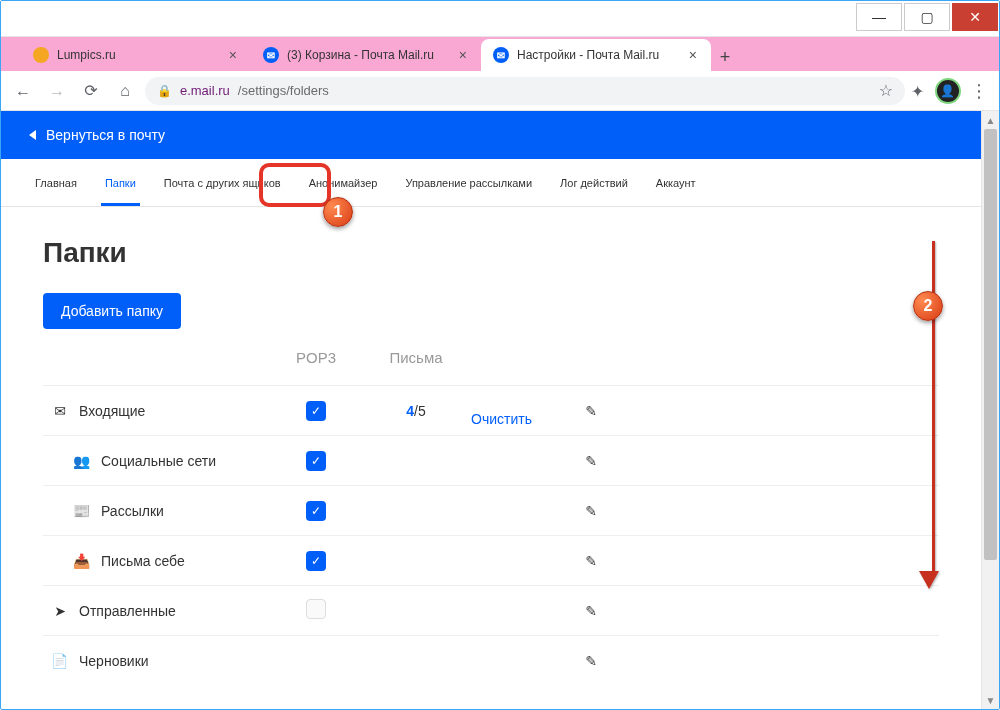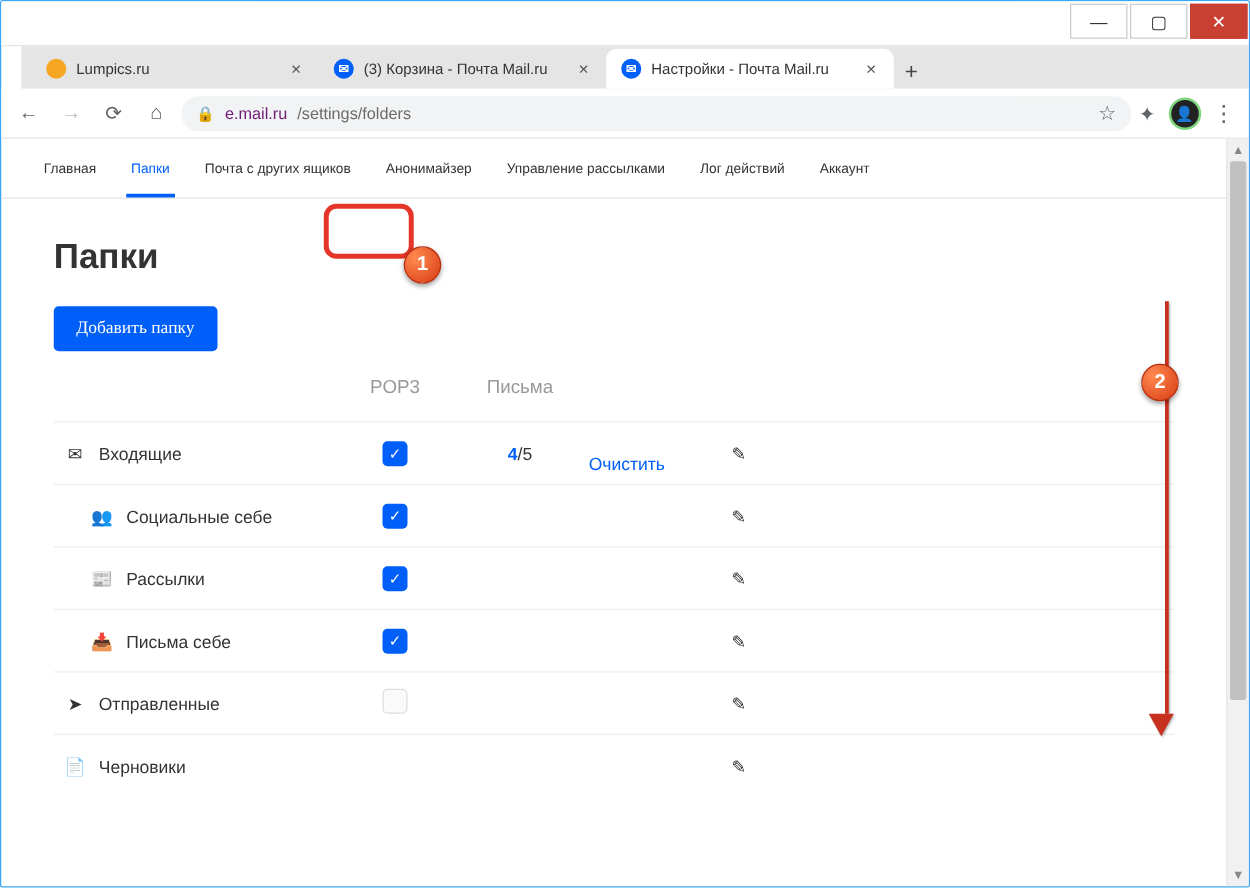--- a/index.html
+++ b/index.html
@@ -5,21 +5,21 @@
   * { box-sizing: border-box; margin: 0; padding: 0; }
   body { font-family: Arial, Helvetica, sans-serif; background: #fff; width: 1000px; height: 710px; overflow: hidden; position: relative; border: 1px solid #3aa6f5; border-radius: 2px; }
   
   
   .title-bar { height: 36px; background: #fff; display: flex; justify-content: flex-end; border-bottom: 1px solid #e5e5e5; }
   .win-controls { display: flex; }
   .win-btn { width: 46px; height: 28px; display: flex; align-items: center; justify-content: center; font-size: 14px; color: #333; background: #fff; border: 1px solid #ccc; margin: 2px 1px; }
   .win-close { background: #c94032; color: #fff; border-color: #c94032; }
   
   
-  .browser-tabs { height: 34px; background: #e5e5e5; display: flex; align-items: flex-end; padding-left: 8px; margin-left: 16px; }
+  .browser-tabs { height: 34px; background: #f9a8d4; display: flex; align-items: flex-end; padding-left: 20px; }
   .browser-tab { display: flex; align-items: center; gap: 8px; padding: 0 12px; height: 32px; border-radius: 8px 8px 0 0; font-size: 12px; color: #333; min-width: 0; max-width: 230px; flex: 1; }
   .browser-tab.active { background: #fff; }
   .tab-icon { width: 16px; height: 16px; border-radius: 50%; flex-shrink: 0; display: flex; align-items: center; justify-content: center; }
   .tab-icon.orange { background: #f5a623; }
   .tab-icon.blue { background: #005ff9; color: #fff; font-size: 10px; font-weight: bold; }
   .tab-title { white-space: nowrap; overflow: hidden; text-overflow: ellipsis; flex: 1; }
   .tab-close { font-size: 14px; color: #555; cursor: pointer; padding: 0 2px; }
   .new-tab { width: 28px; height: 28px; display: flex; align-items: center; justify-content: center; font-size: 18px; color: #444; }
   
   
@@ -51,21 +51,21 @@
   
   .settings-tabs { height: 48px; border-bottom: 1px solid #e5e5e5; display: flex; align-items: center; gap: 0; padding: 0 20px; font-size: 11px; white-space: nowrap; }
   .settings-tab { padding: 0 14px; height: 100%; display: flex; align-items: center; color: #333; cursor: pointer; position: relative; }
   .settings-tab.active { color: #005ff9; }
   .settings-tab.active::after { content: ''; position: absolute; bottom: 0; left: 10px; right: 10px; height: 3px; background: #005ff9; }
   .highlight-box { border: 4px solid #e53528; border-radius: 10px; position: absolute; pointer-events: none; z-index: 10; }
   
   
   .page-body { padding: 30px 42px; }
   .page-title { font-size: 28px; font-weight: bold; color: #333; margin-bottom: 24px; }
-  .add-btn { background: #005ff9; color: #fff; border: none; border-radius: 4px; padding: 10px 18px; font-size: 14px; cursor: pointer; margin-bottom: 20px; font-family: Liberation Serif, serif; }
+  .add-btn { background: #005ff9; color: #fff; border: none; border-radius: 4px; padding: 10px 18px; font-size: 14px; cursor: pointer; margin-bottom: 20px; }
   
   
   .folders { }
   .col-headers { display: flex; align-items: flex-start; height: 36px; color: #999; font-size: 15px; padding: 0 8px; }
   .col-name { width: 220px; }
   .col-pop3 { width: 90px; text-align: center; }
   .col-letters { width: 110px; text-align: center; }
   .col-action { width: 100px; margin-top: 16px; }
   .col-edit { width: 40px; text-align: center; }
   
@@ -128,20 +128,24 @@
     <span class="star-icon">☆</span>
   </div>
   <div class="ext-icon">✦</div>
   <div class="avatar">👤</div>
   <div class="menu-dots">⋮</div>
 </div>
 
 <div class="viewport">
   <div class="content">
 
+    <div class="mail-header">
+      <span class="back-triangle"></span>
+      <span>Вернуться в почту</span>
+    </div>
 
     <div class="settings-tabs">
       <div class="settings-tab">Главная</div>
       <div class="settings-tab active">Папки</div>
       <div class="settings-tab">Почта с других ящиков</div>
       <div class="settings-tab">Анонимайзер</div>
       <div class="settings-tab">Управление рассылками</div>
       <div class="settings-tab">Лог действий</div>
       <div class="settings-tab">Аккаунт</div>
     </div>
@@ -166,21 +170,21 @@
           </div>
           <div class="col-pop3"><span class="checkbox checked">✓</span></div>
           <div class="col-letters letters-count"><span class="unread">4</span>/<span>5</span></div>
           <div class="col-action"><span class="clear-link">Очистить</span></div>
           <div class="col-edit"><span class="edit-icon">✎</span></div>
         </div>
 
         <div class="folder-row sub">
           <div class="col-name">
             <span class="folder-icon">👥</span>
-            <span>Социальные себе</span>
+            <span>Социальные сети</span>
           </div>
           <div class="col-pop3"><span class="checkbox checked">✓</span></div>
           <div class="col-letters"></div>
           <div class="col-action"></div>
           <div class="col-edit"><span class="edit-icon">✎</span></div>
         </div>
 
         <div class="folder-row sub">
           <div class="col-name">
             <span class="folder-icon">📰</span>

